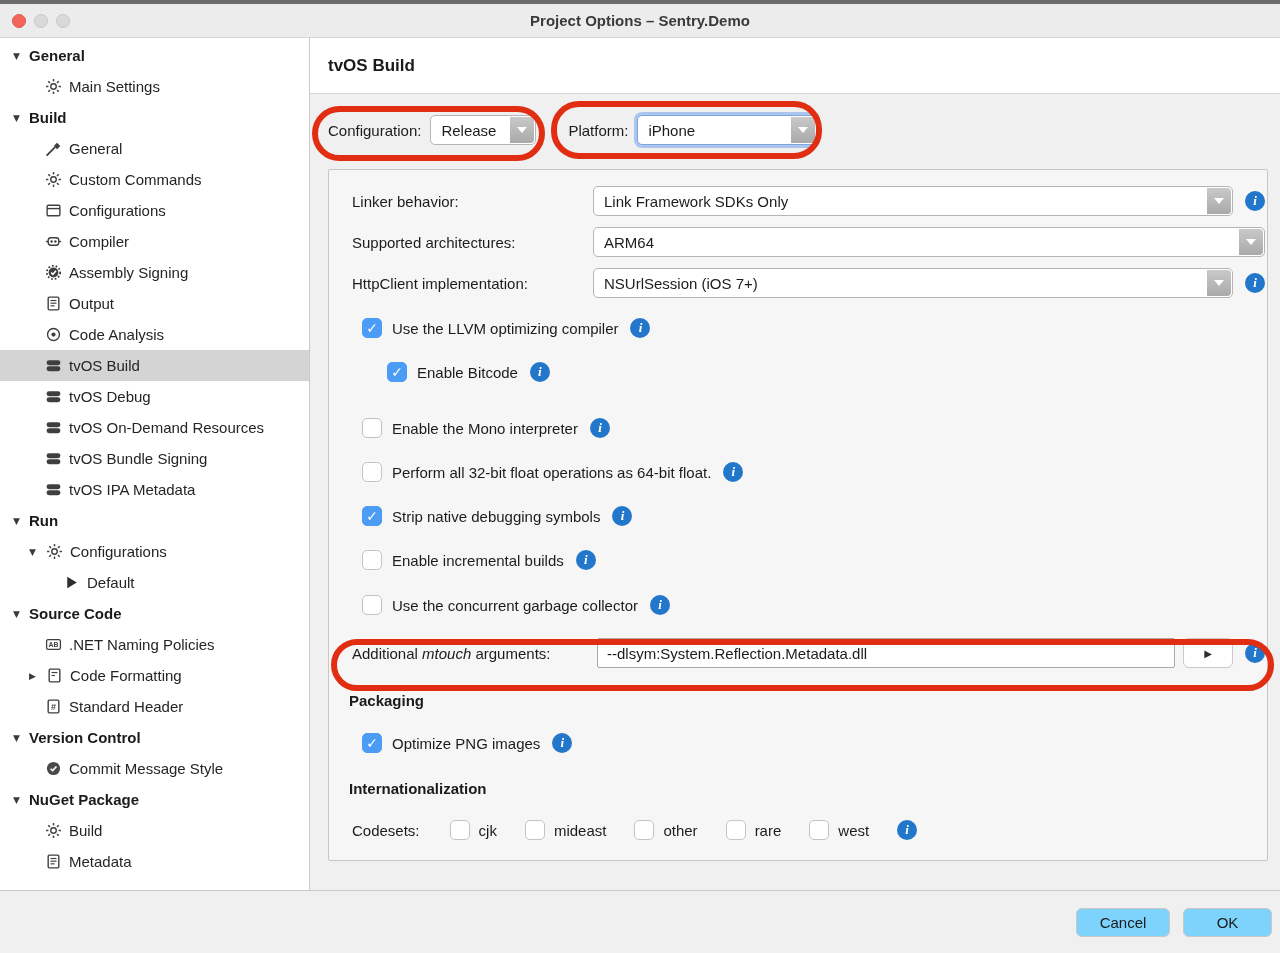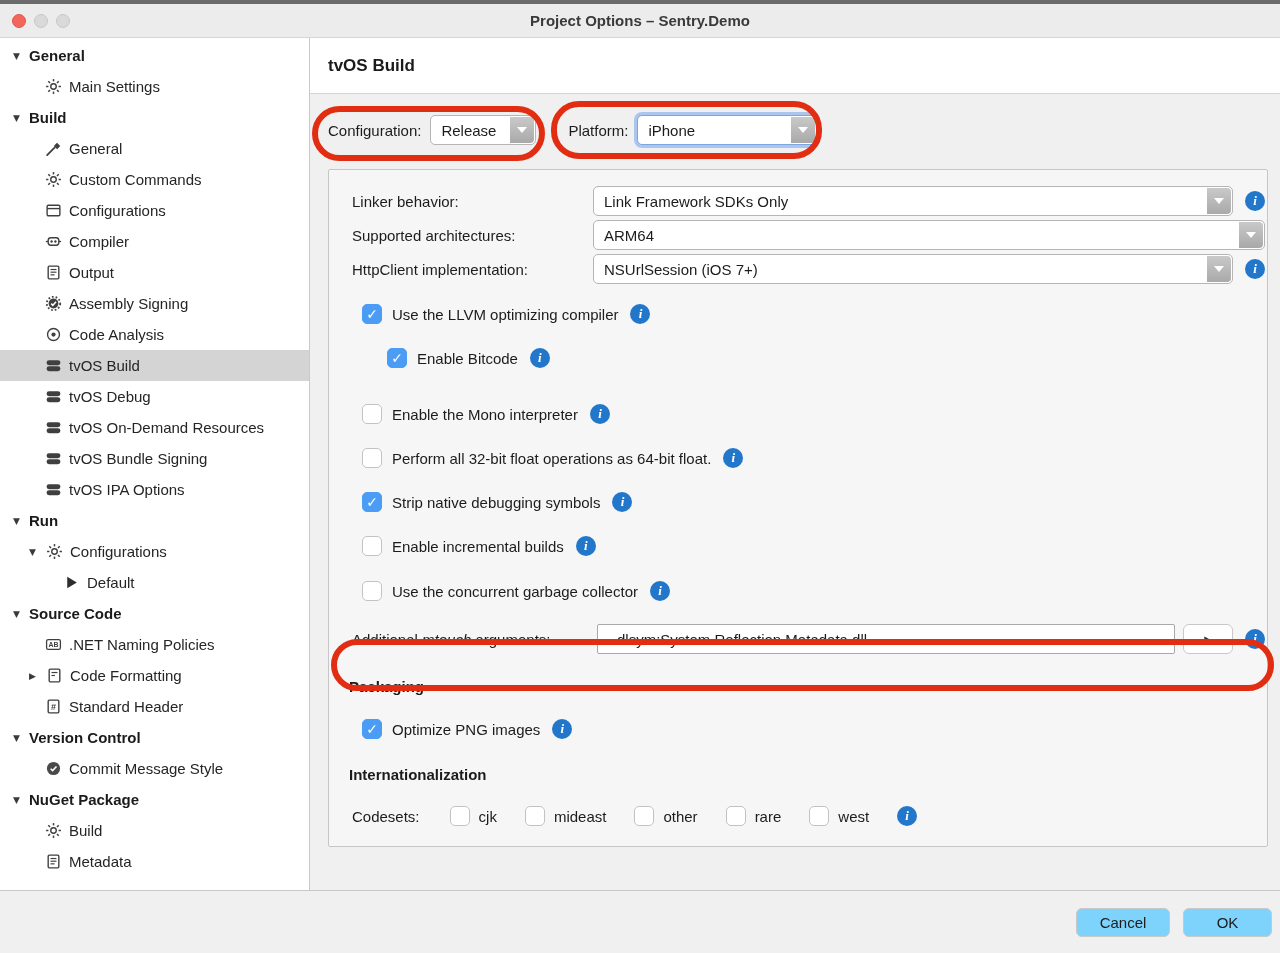--- a/index.html
+++ b/index.html
@@ -50,21 +50,21 @@
   .tri-down { width:0; height:0; border-left:5px solid transparent; border-right:5px solid transparent; border-top:6px solid #fff; }
   .combo.focus-ring { box-shadow:0 0 0 3px #abc6ee; border-color:#7fa5df; }
 
   .group-box {
     margin-top:23px; width:940px; border:1px solid #c6c6c6; border-radius:2px;
     background:#f6f6f7; padding:16px 2px 20px 23px;
     display:flex; flex-direction:column; align-items:stretch;
   }
   #combo-rows, #checkbox-list, #codesets-options { display:contents; }
   .combo-row { display:flex; align-items:center; }
-  .combo-row + .combo-row, .combo-row.mt { margin-top:4px; }
+  .combo-row + .combo-row, .combo-row.mt { margin-top:11px; }
   .field-label { flex:0 0 241px; font-size:15px; color:#1c1c1c; }
   .combo-row .combo { width:640px; }
   .combo-row .combo.wide { width:auto; flex:1; }
 
   .info-icon {
     width:20px; height:20px; border-radius:50%; background:var(--info-blue,#2277cb);
     color:#fff; font:italic bold 13px "Liberation Serif",serif;
     display:inline-flex; align-items:center; justify-content:center; margin-left:12px; flex:0 0 20px; cursor:default;
   }
 
@@ -205,41 +205,41 @@
               <circle cx="9.8" cy="8" r="1.1" fill="#3f3f3f"></circle>
               <line x1="0.8" y1="8" x2="3" y2="8" stroke="#3f3f3f" stroke-width="1.2"></line>
               <line x1="13" y1="8" x2="15.2" y2="8" stroke="#3f3f3f" stroke-width="1.2"></line>
             </svg>
           </span>
           <span class="sb-label">Compiler</span>
         </div>
         <div class="sb-row lvl1">
           <span class="icon">
             <svg viewBox="0 0 16 16">
+              <circle cx="8" cy="8" r="6.3" fill="none" stroke="#3f3f3f" stroke-width="1.7" stroke-dasharray="1.6 1.9"></circle>
+              <circle cx="8" cy="8" r="4.6" fill="#3f3f3f"></circle>
+              <path d="M5.8 8.1 L7.4 9.7 L10.4 6.3" fill="none" stroke="#fff" stroke-width="1.4"></path>
+            </svg>
+          </span>
+          <span class="sb-label">Assembly Signing</span>
+        </div>
+        <div class="sb-row lvl1">
+          <span class="icon">
+            <svg viewBox="0 0 16 16">
               <rect x="3" y="2" width="10" height="12" rx="1" fill="none" stroke="#3f3f3f" stroke-width="1.3"></rect>
               <line x1="5.2" y1="5.2" x2="10.8" y2="5.2" stroke="#3f3f3f" stroke-width="1.1"></line>
               <line x1="5.2" y1="7.7" x2="10.8" y2="7.7" stroke="#3f3f3f" stroke-width="1.1"></line>
               <line x1="5.2" y1="10.2" x2="9" y2="10.2" stroke="#3f3f3f" stroke-width="1.1"></line>
             </svg>
           </span>
           <span class="sb-label">Output</span>
         </div>
         <div class="sb-row lvl1">
           <span class="icon">
             <svg viewBox="0 0 16 16">
-              <circle cx="8" cy="8" r="6.3" fill="none" stroke="#3f3f3f" stroke-width="1.7" stroke-dasharray="1.6 1.9"></circle>
-              <circle cx="8" cy="8" r="4.6" fill="#3f3f3f"></circle>
-              <path d="M5.8 8.1 L7.4 9.7 L10.4 6.3" fill="none" stroke="#fff" stroke-width="1.4"></path>
-            </svg>
-          </span>
-          <span class="sb-label">Assembly Signing</span>
-        </div>
-        <div class="sb-row lvl1">
-          <span class="icon">
-            <svg viewBox="0 0 16 16">
               <circle cx="8" cy="8" r="5.6" fill="none" stroke="#3f3f3f" stroke-width="1.3"></circle>
               <circle cx="8" cy="8" r="2" fill="#3f3f3f"></circle>
             </svg>
           </span>
           <span class="sb-label">Code Analysis</span>
         </div>
         <div class="sb-row lvl1 selected">
           <span class="icon">
             <svg viewBox="0 0 16 16">
               <rect x="1.5" y="3" width="13" height="4.7" rx="2.3" fill="#3f3f3f"></rect>
@@ -275,21 +275,21 @@
           </span>
           <span class="sb-label">tvOS Bundle Signing</span>
         </div>
         <div class="sb-row lvl1">
           <span class="icon">
             <svg viewBox="0 0 16 16">
               <rect x="1.5" y="3" width="13" height="4.7" rx="2.3" fill="#3f3f3f"></rect>
               <rect x="1.5" y="8.7" width="13" height="4.7" rx="2.3" fill="#3f3f3f"></rect>
             </svg>
           </span>
-          <span class="sb-label">tvOS IPA Options</span>
+          <span class="sb-label">tvOS IPA Metadata</span>
         </div>
         <div class="sb-row lvl0 bold">
           <span class="disc">▼</span>
           <span class="sb-label">Run</span>
         </div>
         <div class="sb-row lvl1 has-disc">
           <span class="disc">▼</span>
           <span class="icon">
             <svg viewBox="0 0 16 16">
               <circle cx="8" cy="8" r="2.6" fill="none" stroke="#3f3f3f" stroke-width="1.3"></circle>

